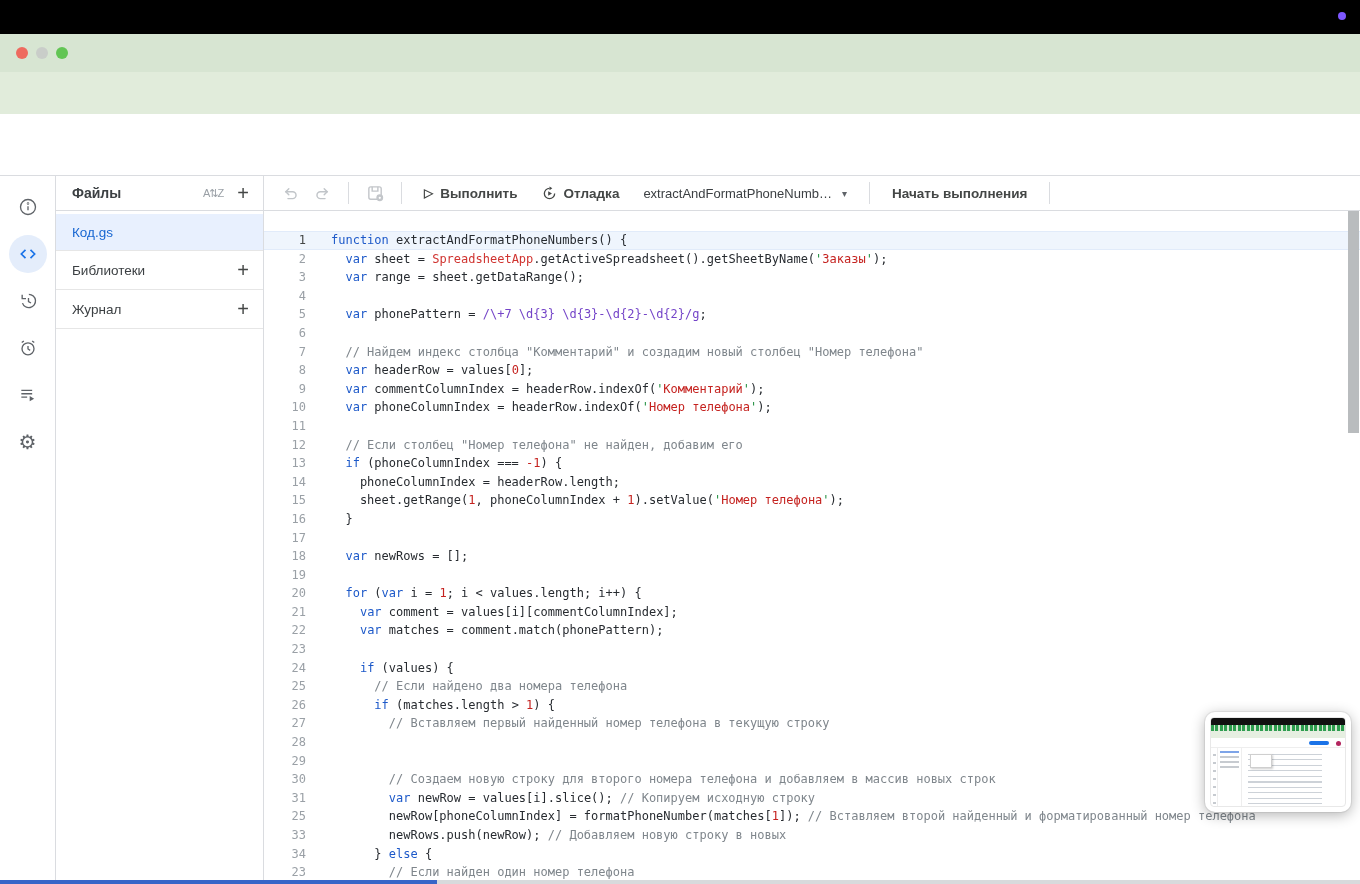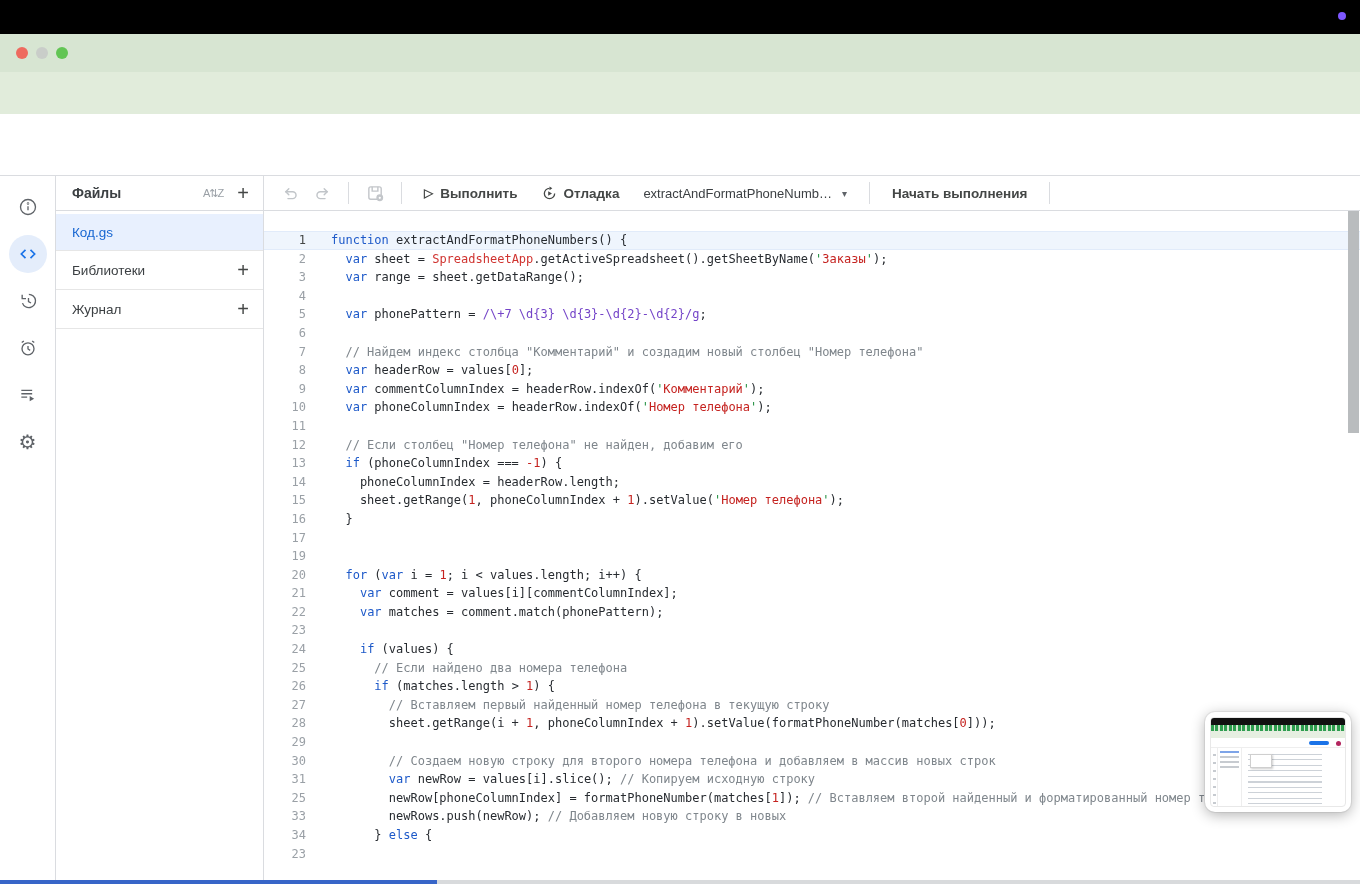--- a/index.html
+++ b/index.html
@@ -465,20 +465,24 @@
       </div>
       <div class="cl-row">
         <span class="ln">16</span>
         <span class="lc"><span class="tk-pl">  }</span></span>
       </div>
       <div class="cl-row">
         <span class="ln">17</span>
         <span class="lc"></span>
       </div>
       <div class="cl-row">
+        <span class="ln">18</span>
+        <span class="lc"><span class="tk-pl">  </span><span class="tk-kw">var</span><span class="tk-pl"> newRows = [];</span></span>
+      </div>
+      <div class="cl-row">
         <span class="ln">19</span>
         <span class="lc"></span>
       </div>
       <div class="cl-row">
         <span class="ln">20</span>
         <span class="lc"><span class="tk-pl">  </span><span class="tk-kw">for</span><span class="tk-pl"> (</span><span class="tk-kw">var</span><span class="tk-pl"> i = </span><span class="tk-nu">1</span><span class="tk-pl">; i &lt; values.length; i++) {</span></span>
       </div>
       <div class="cl-row">
         <span class="ln">21</span>
         <span class="lc"><span class="tk-pl">    </span><span class="tk-kw">var</span><span class="tk-pl"> comment = values[i][commentColumnIndex];</span></span>
@@ -502,21 +506,20 @@
       <div class="cl-row">
         <span class="ln">26</span>
         <span class="lc"><span class="tk-pl">      </span><span class="tk-kw">if</span><span class="tk-pl"> (matches.length &gt; </span><span class="tk-nu">1</span><span class="tk-pl">) {</span></span>
       </div>
       <div class="cl-row">
         <span class="ln">27</span>
         <span class="lc"><span class="tk-co">        // Вставляем первый найденный номер телефона в текущую строку</span></span>
       </div>
       <div class="cl-row">
         <span class="ln">28</span>
-        <span class="lc"><span class="tk-pl">        sheet.getRange(i + </span><span class="tk-nu">1</span><span class="tk-pl">, phoneColumnIndex + </span><span class="tk-nu">1</span><span class="tk-pl">).setValue(formatPhoneNumber(matches[</span><span class="tk-nu">0</span><span class="tk-pl">]));</span></span>
       </div>
       <div class="cl-row">
         <span class="ln">29</span>
         <span class="lc"></span>
       </div>
       <div class="cl-row">
         <span class="ln">30</span>
         <span class="lc"><span class="tk-co">        // Создаем новую строку для второго номера телефона и добавляем в массив новых строк</span></span>
       </div>
       <div class="cl-row">
@@ -530,20 +533,21 @@
       <div class="cl-row">
         <span class="ln">33</span>
         <span class="lc"><span class="tk-pl">        newRows.push(newRow); </span><span class="tk-co">// Добавляем новую строку в новых</span></span>
       </div>
       <div class="cl-row">
         <span class="ln">34</span>
         <span class="lc"><span class="tk-pl">      } </span><span class="tk-kw">else</span><span class="tk-pl"> {</span></span>
       </div>
       <div class="cl-row">
         <span class="ln">23</span>
+        <span class="lc"><span class="tk-co">        // Если найден один номер телефона</span></span>
       </div>
     </div>
   <div id="vscrollbar"></div>
 </div>
 
 <div id="pip">
   <div id="pip-screen">
     <div class="pip-menubar"></div>
     <div class="pip-tabs"></div>
     <div class="pip-omni"></div>

